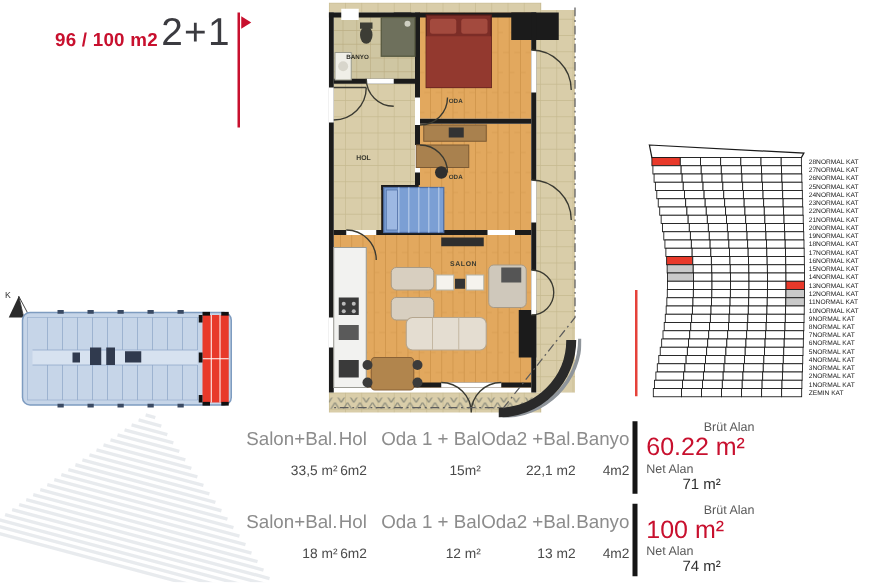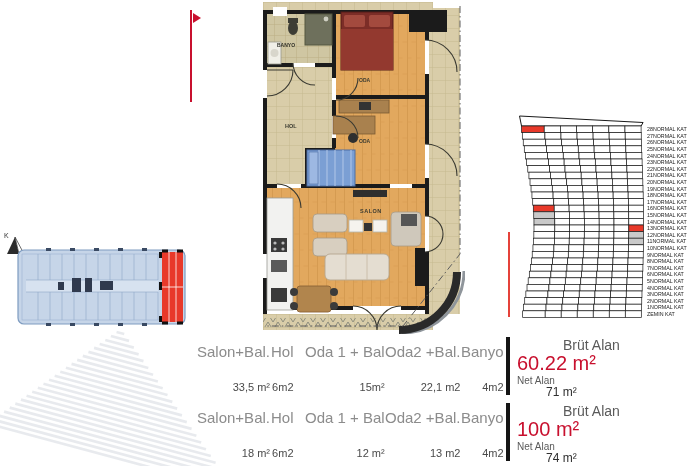--- a/index.html
+++ b/index.html
@@ -10,24 +10,24 @@
   .area-label{position:absolute;left:44px;top:24px;font-size:15px;font-weight:bold;color:#c8102e;letter-spacing:.2px;}
   .type-label{position:absolute;left:129px;top:8px;font-size:31px;font-weight:normal;color:#3b3b40;letter-spacing:1px;}
   .vline{position:absolute;left:190px;top:10px;width:2px;height:92px;background:#c8102e;}
   .tri{position:absolute;left:193px;top:13px;width:0;height:0;
        border-left:8px solid #c8102e;border-top:5px solid transparent;border-bottom:5px solid transparent;}
   .redline2{position:absolute;left:508px;top:232px;width:2px;height:85px;background:#e5423a;}
   
   .spec-row{position:absolute;left:0;width:700px;height:62px;}
   .spec-col{position:absolute;top:6px;text-align:right;}
   .spec-col .h{font-size:15px;color:#8c8c8c;white-space:nowrap;}
-  .spec-col .v{font-size:11px;color:#4a4a4a;margin-top:21px;white-space:nowrap;}
+  .spec-col .v{font-size:11px;color:#4a4a4a;margin-top:11px;white-space:nowrap;}
   .bar{position:absolute;left:506px;top:0;width:4px;height:58px;background:#151515;}
   .info{position:absolute;left:517px;top:0;}
-  .info .blab{font-size:14px;color:#5a5a5a;padding-left:46px;}
+  .info .blab{font-size:10px;color:#5a5a5a;padding-left:46px;}
   .info .bval{font-size:20px;color:#c8102e;line-height:1.02;}
   .info .nlab{font-size:10px;color:#5a5a5a;margin-top:2px;}
   .info .nval{font-size:12px;color:#2f2f2f;line-height:1.05;margin-left:29px;}
   svg text{font-family:"Liberation Sans",sans-serif;}
 </style>
 </head>
 <body>
 
 <div class="canvas">
 
@@ -55,20 +55,22 @@
         <rect x="38.8" y="101.4" width="202.4" height="2.7"></rect>
           <rect x="34.4" y="106.7" width="213.2" height="2.7"></rect>
         <rect x="30" y="112" width="224" height="2.7"></rect>
           <rect x="25.6" y="117.3" width="234.8" height="2.7"></rect>
         <rect x="21.2" y="122.6" width="245.6" height="2.7"></rect>
           <rect x="16.8" y="127.9" width="256.4" height="2.7"></rect>
       </g>
     </g>
   </svg>
 
+  <div class="area-label">96 / 100 m2</div>
+  <div class="type-label">2+1</div>
   <div class="vline"></div>
   <div class="tri"></div>
 
   <svg class="abs" style="left:263px;top:2px" width="202" height="332" viewBox="0 0 202 332">
     <defs>
       <pattern id="tile" width="13" height="13" patternUnits="userSpaceOnUse">
         <rect width="13" height="13" fill="#d9cda9"></rect>
         <path d="M13 0H0V13" fill="none" stroke="#c6b98f" stroke-width="1"></path>
       </pattern>
       <pattern id="tileD" width="11" height="11" patternUnits="userSpaceOnUse">

